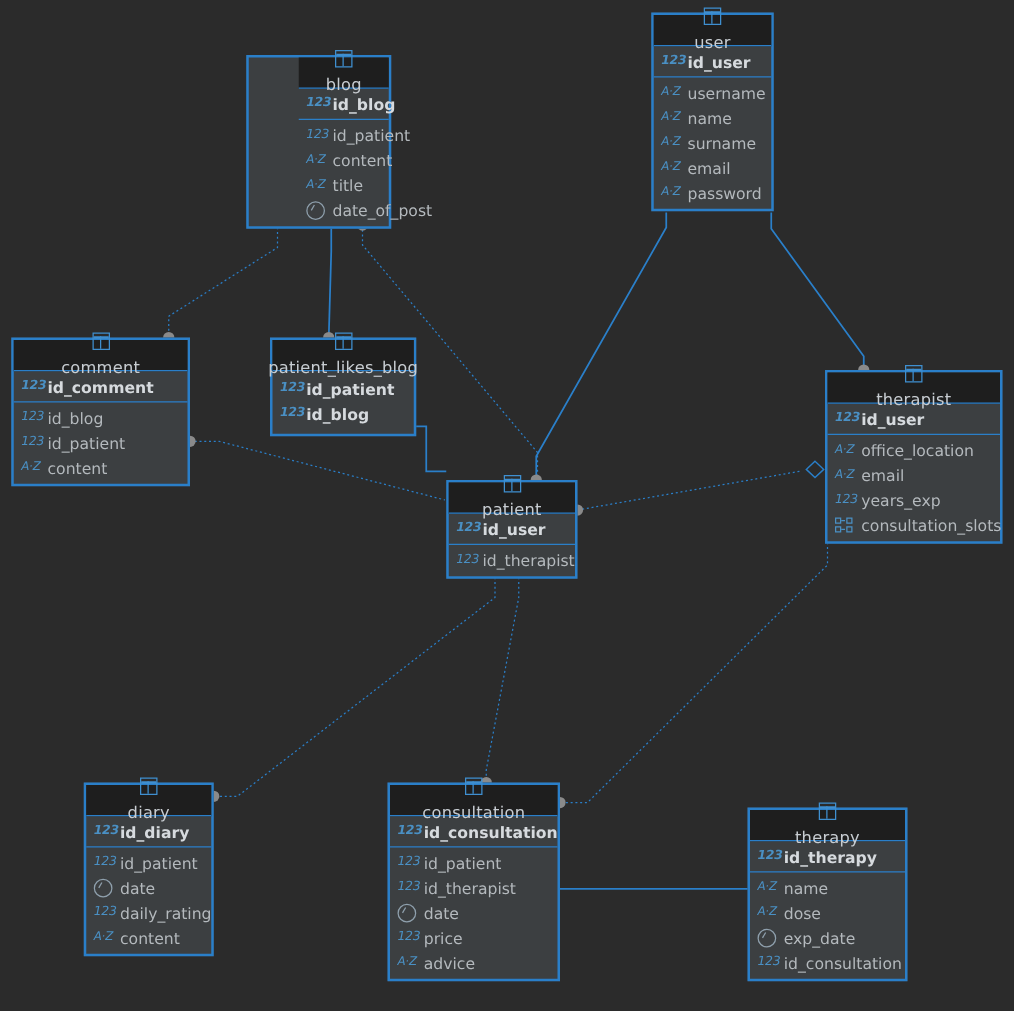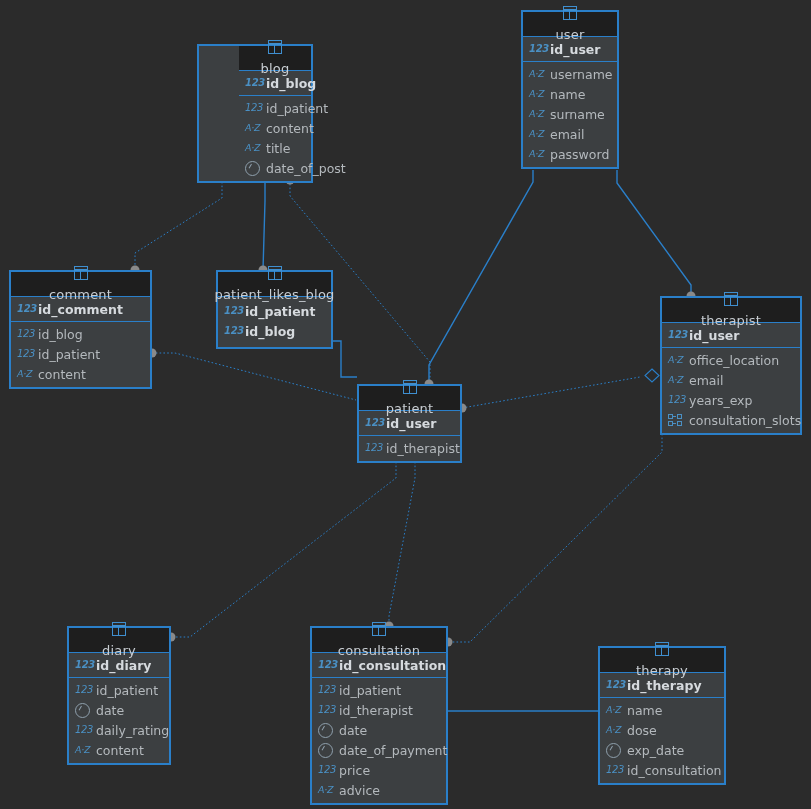--- a/index.html
+++ b/index.html
@@ -318,24 +318,20 @@
         </div>
         <div class="row">
           <span class="ic ic-num">123</span>
           <span>id_therapist</span>
         </div>
         <div class="row">
           <span class="ic-date"></span>
           <span>date</span>
         </div>
         <div class="row">
-          <span class="ic-date"></span>
-          <span>date_of_payment</span>
-        </div>
-        <div class="row">
           <span class="ic ic-num">123</span>
           <span>price</span>
         </div>
         <div class="row">
           <span class="ic ic-az">A·Z</span>
           <span>advice</span>
         </div>
       </div>
     </div>
     <div class="table" style="left: 598px; top: 646px; width: 128px;">

